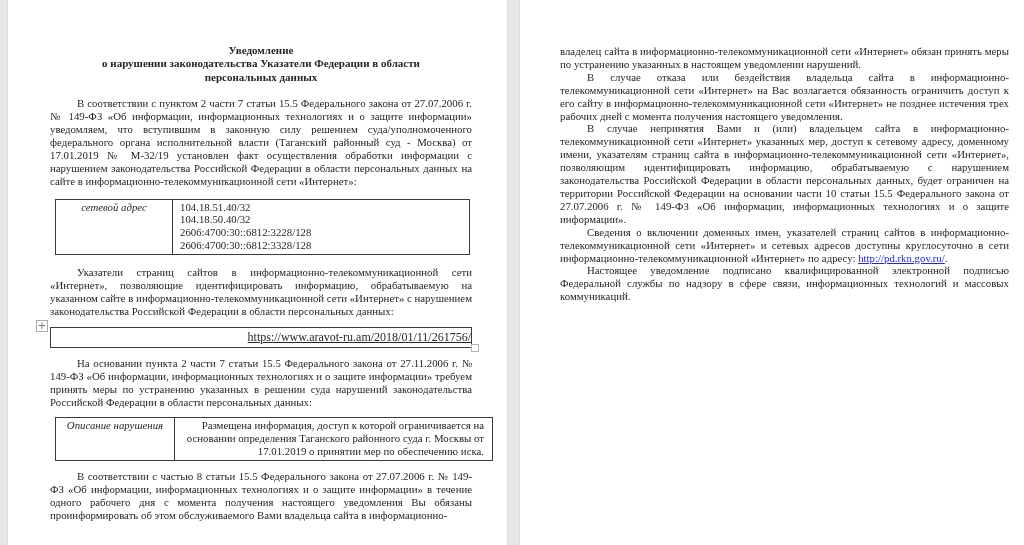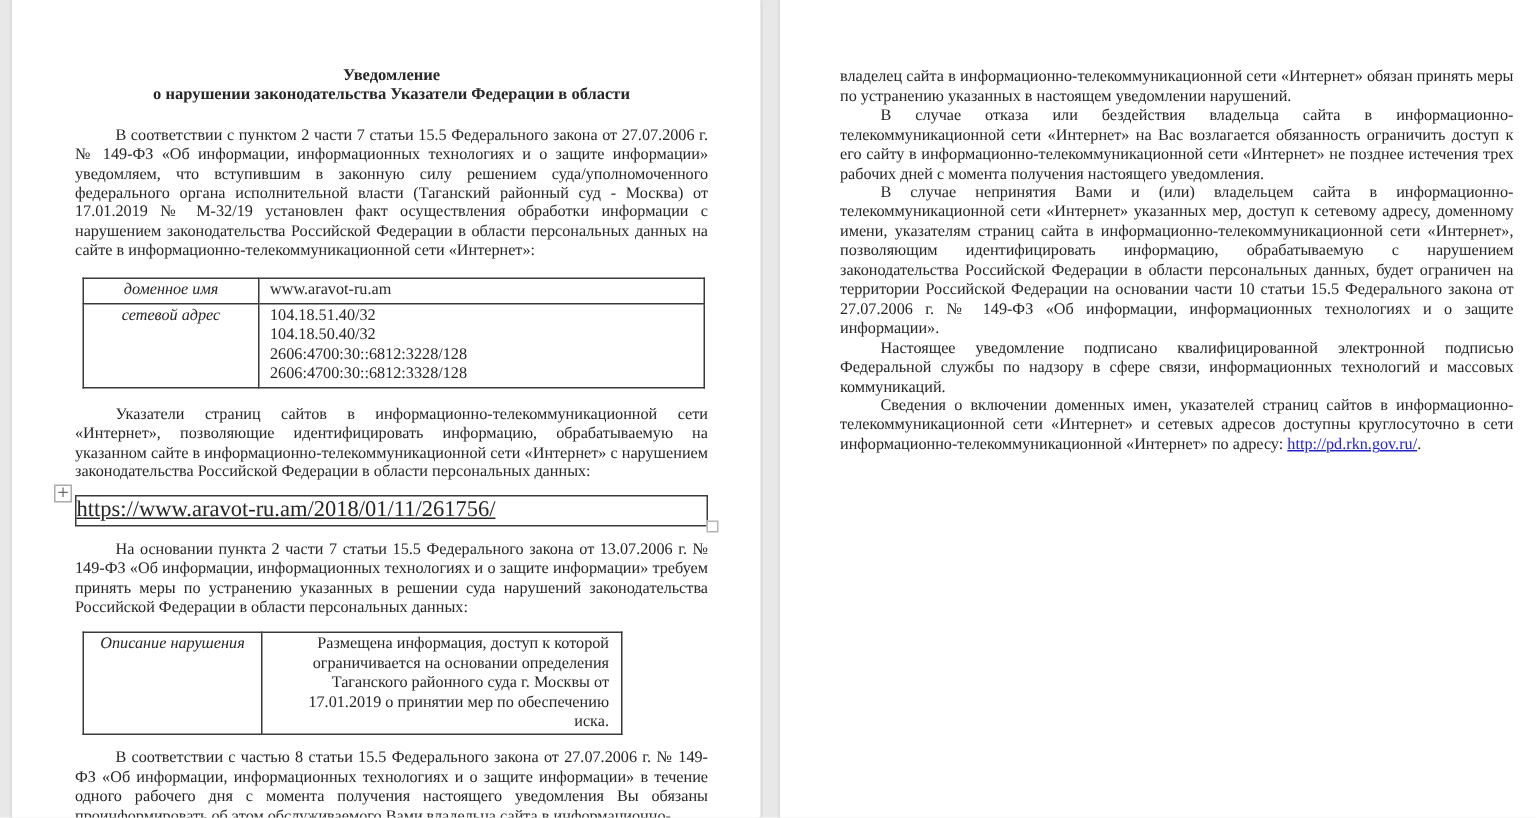--- a/index.html
+++ b/index.html
@@ -46,66 +46,61 @@
   .site-table td.val { padding: 1px 8px 2px 7px; }
 
   .url-table-wrap {
     position: relative;
     margin: 9px 0 9px 0;
     width: 422px;
   }
   .url-cell {
     border: 1px solid var(--table_border, #3a3a3a);
     height: 19px; line-height: 19px;
-    text-align: left;
-    font-size: 15px;
+    text-align: right;
+    font-size: 12px;
   }
   .url-text { text-decoration: underline; cursor: pointer; }
   .move-handle {
     position: absolute; left: -14px; top: -7px;
     width: 10px; height: 10px;
     border: 1px solid #ababab; background: var(--paper, #ffffff);
     color: #6e6e6e; font-size: 10px; line-height: 10px;
     text-align: center; cursor: move;
     font-family: "DejaVu Sans", sans-serif;
   }
   .resize-handle {
     position: absolute; right: -7px; bottom: -4px;
     width: 6px; height: 6px;
     border: 1px solid #b5b5b5; background: var(--paper, #ffffff);
     cursor: nwse-resize;
   }
 
-  .violation-table { margin: 9px 0 9px 5px; width: 360px; }
+  .violation-table { margin: 9px 0 9px 5px; width: 438px; }
   .violation-table td.lbl { width: 110px; font-style: italic; text-align: center; padding: 1px 4px 2px; }
   .violation-table td.val { text-align: right; padding: 1px 8px 2px; }
 
   .link { color: var(--link, #2424cc); text-decoration: underline; cursor: pointer; }
 </style>
 </head>
 <body>
 
 <div class="page page-left">
   <div class="content-left">
 
     <div class="doc-title">
         <div>Уведомление</div>
         <div>о нарушении законодательства Указатели Федерации в области</div>
+        <div>персональных данных</div>
       </div>
 
     <p class="para indent">В соответствии с пунктом 2 части 7 статьи 15.5 Федерального закона от 27.07.2006 г. № 149-ФЗ «Об информации, информационных технологиях и о защите информации» уведомляем, что вступившим в законную силу решением суда/уполномоченного федерального органа исполнительной власти (Таганский районный суд - Москва) от 17.01.2019 № М-32/19 установлен факт осуществления обработки информации с нарушением законодательства Российской Федерации в области персональных данных на сайте в информационно-телекоммуникационной сети «Интернет»:</p>
 
     <table class="site-table">
       <tbody>
-          <tr>
-        <td class="lbl">доменное имя</td>
-        <td class="val">
-              <div>www.aravot-ru.am</div>
-            </td>
-      </tr>
       <tr>
         <td class="lbl">сетевой адрес</td>
         <td class="val">
               <div>104.18.51.40/32</div>
               <div>104.18.50.40/32</div>
               <div>2606:4700:30::6812:3228/128</div>
               <div>2606:4700:30::6812:3328/128</div>
             </td>
       </tr>
     </tbody>
@@ -116,21 +111,21 @@
     <div class="url-table-wrap">
       <div class="move-handle">
         <span>+</span>
       </div>
       <div class="url-cell">
         <span class="url-text">https://www.aravot-ru.am/2018/01/11/261756/</span>
       </div>
       <div class="resize-handle"></div>
     </div>
 
-    <p class="para indent">На основании пункта 2 части 7 статьи 15.5 Федерального закона от 13.07.2006 г. № 149-ФЗ «Об информации, информационных технологиях и о защите информации» требуем принять меры по устранению указанных в решении суда нарушений законодательства Российской Федерации в области персональных данных:</p>
+    <p class="para indent">На основании пункта 2 части 7 статьи 15.5 Федерального закона от 27.11.2006 г. № 149-ФЗ «Об информации, информационных технологиях и о защите информации» требуем принять меры по устранению указанных в решении суда нарушений законодательства Российской Федерации в области персональных данных:</p>
 
     <table class="violation-table">
       <tbody>
           <tr>
         <td class="lbl">Описание нарушения</td>
         <td class="val">Размещена информация, доступ к которой ограничивается на основании определения Таганского районного суда г. Москвы от 17.01.2019 о принятии мер по обеспечению иска.</td>
       </tr>
     </tbody>
       </table>
 
@@ -141,18 +136,18 @@
 
 <div class="page page-right">
   <div class="content-right">
 
     <p class="para">владелец сайта в информационно-телекоммуникационной сети «Интернет» обязан принять меры по устранению указанных в настоящем уведомлении нарушений.</p>
 
     <p class="para indent">В случае отказа или бездействия владельца сайта в информационно-телекоммуникационной сети «Интернет»  на Вас возлагается обязанность ограничить доступ к его сайту в информационно-телекоммуникационной сети «Интернет» не позднее истечения трех рабочих дней с момента получения настоящего уведомления.</p>
 
     <p class="para indent">В случае непринятия Вами и (или) владельцем сайта в информационно-телекоммуникационной сети «Интернет» указанных мер, доступ к сетевому адресу, доменному имени, указателям страниц сайта в информационно-телекоммуникационной сети «Интернет», позволяющим идентифицировать информацию, обрабатываемую с нарушением законодательства Российской Федерации в области персональных данных, будет ограничен на территории Российской Федерации на основании части 10 статьи 15.5 Федерального закона от 27.07.2006 г. № 149-ФЗ «Об информации, информационных технологиях и о защите информации».</p>
 
+    <p class="para indent"><span>Сведения о включении доменных имен, указателей страниц сайтов в информационно-телекоммуникационной сети «Интернет» и сетевых адресов доступны круглосуточно в сети информационно-телекоммуникационной «Интернет» по адресу:</span> <a class="link">http://pd.rkn.gov.ru/</a><span>.</span></p>
+
     <p class="para indent">Настоящее уведомление подписано квалифицированной электронной подписью Федеральной службы по надзору в сфере связи, информационных технологий и массовых коммуникаций.</p>
-
-    <p class="para indent"><span>Сведения о включении доменных имен, указателей страниц сайтов в информационно-телекоммуникационной сети «Интернет» и сетевых адресов доступны круглосуточно в сети информационно-телекоммуникационной «Интернет» по адресу:</span> <a class="link">http://pd.rkn.gov.ru/</a><span>.</span></p>
 
   </div>
 </div>
 
 </body></html>

